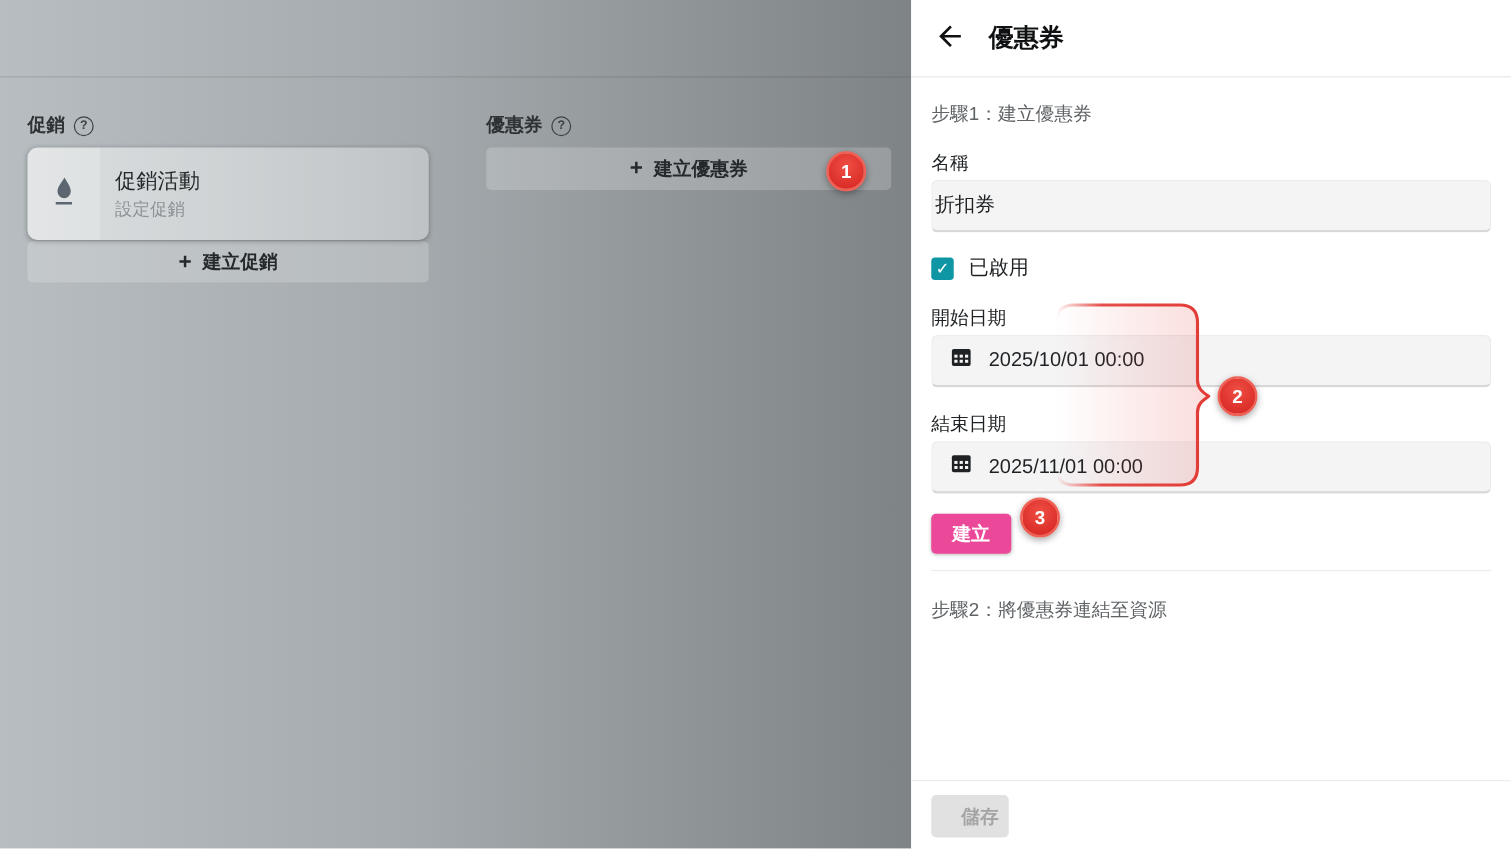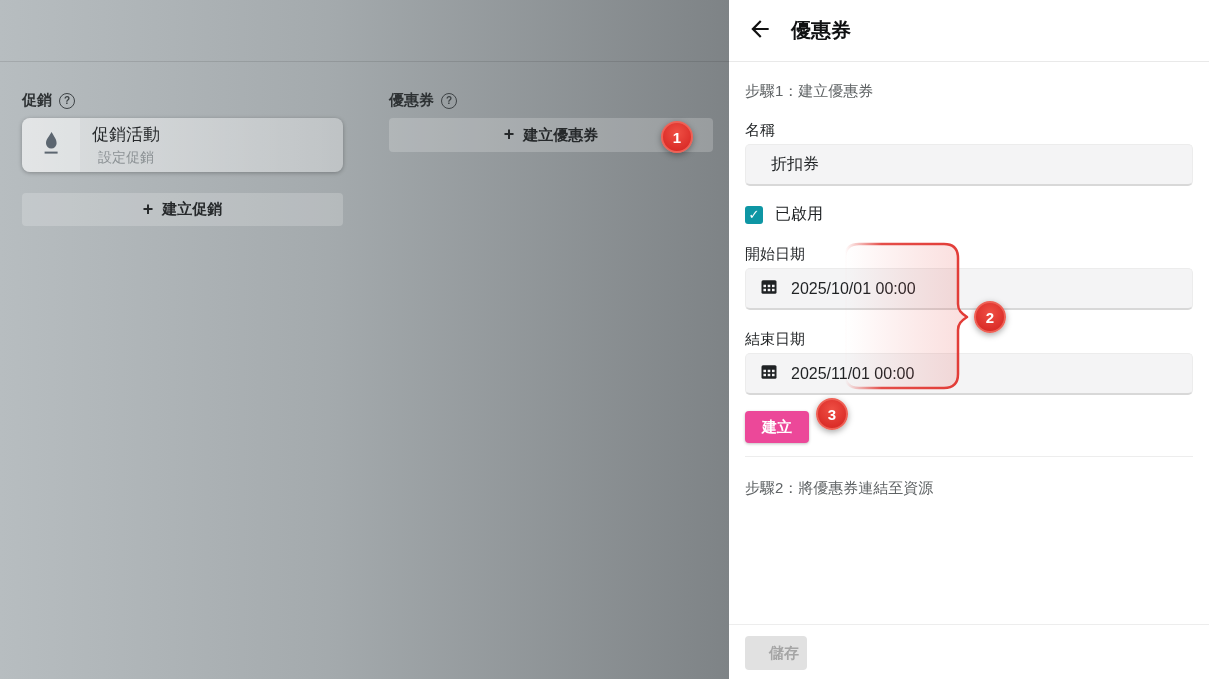--- a/index.html
+++ b/index.html
@@ -12,50 +12,50 @@
           background:linear-gradient(90deg,#b7bdc0 0%,#a4aaad 45%,#7e8386 100%); }
   .topbar { position:absolute; left:0; top:0; width:100%; height:62px;
             border-bottom:1px solid rgba(0,0,0,0.10); }
   .col-header { position:absolute; display:flex; align-items:center; gap:7px;
                 font-size:15px; font-weight:700; color:#2e3234;text-align:right; }
   .col-header.promo { left:22px; top:91px; }
   .col-header.coupon { left:389px; top:91px; }
   .help-circle { width:16px; height:16px; border:1.5px solid #3e4346; border-radius:50%;
                  display:flex; align-items:center; justify-content:center;
                  font-size:10px; font-weight:700; color:#3e4346; cursor:pointer; }
-  .promo-card { position:absolute; left:22px; top:118px; width:321px; height:54px;
+  .promo-card { position:absolute; left:22px; top:118px; width:321px; height:74px;
                 border-radius:8px; display:flex; overflow:hidden; cursor:pointer;
                 background:linear-gradient(90deg,rgba(255,255,255,0.52),rgba(255,255,255,0.30));
                 box-shadow:0 1px 4px rgba(0,0,0,0.28); }
   .card-icon-col { width:58px; flex:none; background:rgba(255,255,255,0.20);
                    display:flex; align-items:center; justify-content:center; }
   .card-text { display:flex; flex-direction:column; justify-content:center; padding-left:12px; }
   .card-title { font-size:17px; font-weight:500; color:#26292b; }
-  .card-sub { font-size:14px; color:#8c9295; margin-top:3px;text-align:center; }
+  .card-sub { font-size:14px; color:#8c9295; margin-top:3px; }
   .gbtn { position:absolute; display:flex; align-items:center; justify-content:center; gap:9px;
           background:rgba(255,255,255,0.20); border:none; border-radius:4px;
           font-family:inherit; font-size:15px; font-weight:600; color:#26292b; cursor:pointer; }
   .gbtn.create-promo { left:22px; top:193px; width:321px; height:33px; }
   .gbtn.create-coupon { left:389px; top:118px; width:324px; height:34px; }
   .plus-glyph { font-size:18px; font-weight:700; line-height:1; position:relative; top:-1px; }
 
   
   .panel { position:absolute; left:729px; top:0; width:480px; height:679px;
            background:#fff; display:flex; flex-direction:column; }
   .p-header { flex:none; height:62px; display:flex; align-items:center; gap:17px;
               padding:0 17px; border-bottom:1px solid #e9e9e9; }
   .back-btn { width:28px; height:28px; border:none; background:none; padding:0;
               cursor:pointer; display:flex; align-items:center; justify-content:center; }
   .p-title { font-size:20px; font-weight:700; color:#101112; }
   .p-body { flex:1; padding:20px 16px 0; overflow:hidden; }
   .step-text { font-size:15px; color:#5f6365; }
   .field-label { margin-top:20px; font-size:15px; color:#1f2224; }
   .text-input { margin-top:4px; display:block; width:100%; height:42px;
                 background:#f4f4f5; border:1px solid #ececec; border-bottom:2px solid #d8d8d8;
-                border-radius:5px; padding:0 25px; font-size:16px; color:#1f2224;
+                border-radius:5px; padding:0 2px; font-size:16px; color:#1f2224;
                 font-family:inherit; }
   .check-row { margin-top:18px; display:flex; align-items:center; gap:12px; }
   .checkbox { width:18px; height:18px; background:#0e96a4; border-radius:3px;
               display:flex; align-items:center; justify-content:center;
               color:#fff; font-size:13px; font-weight:700; cursor:pointer; }
   .check-label { font-size:16px; color:#1f2224; }
   .date-field { margin-top:4px; height:42px; background:#f4f4f5; border:1px solid #ececec;
                 border-bottom:2px solid #d8d8d8; border-radius:5px; display:flex;
                 align-items:center; gap:13px; padding:0 14px; cursor:pointer; }
   .date-text { font-size:16px; color:#1f2224; }

